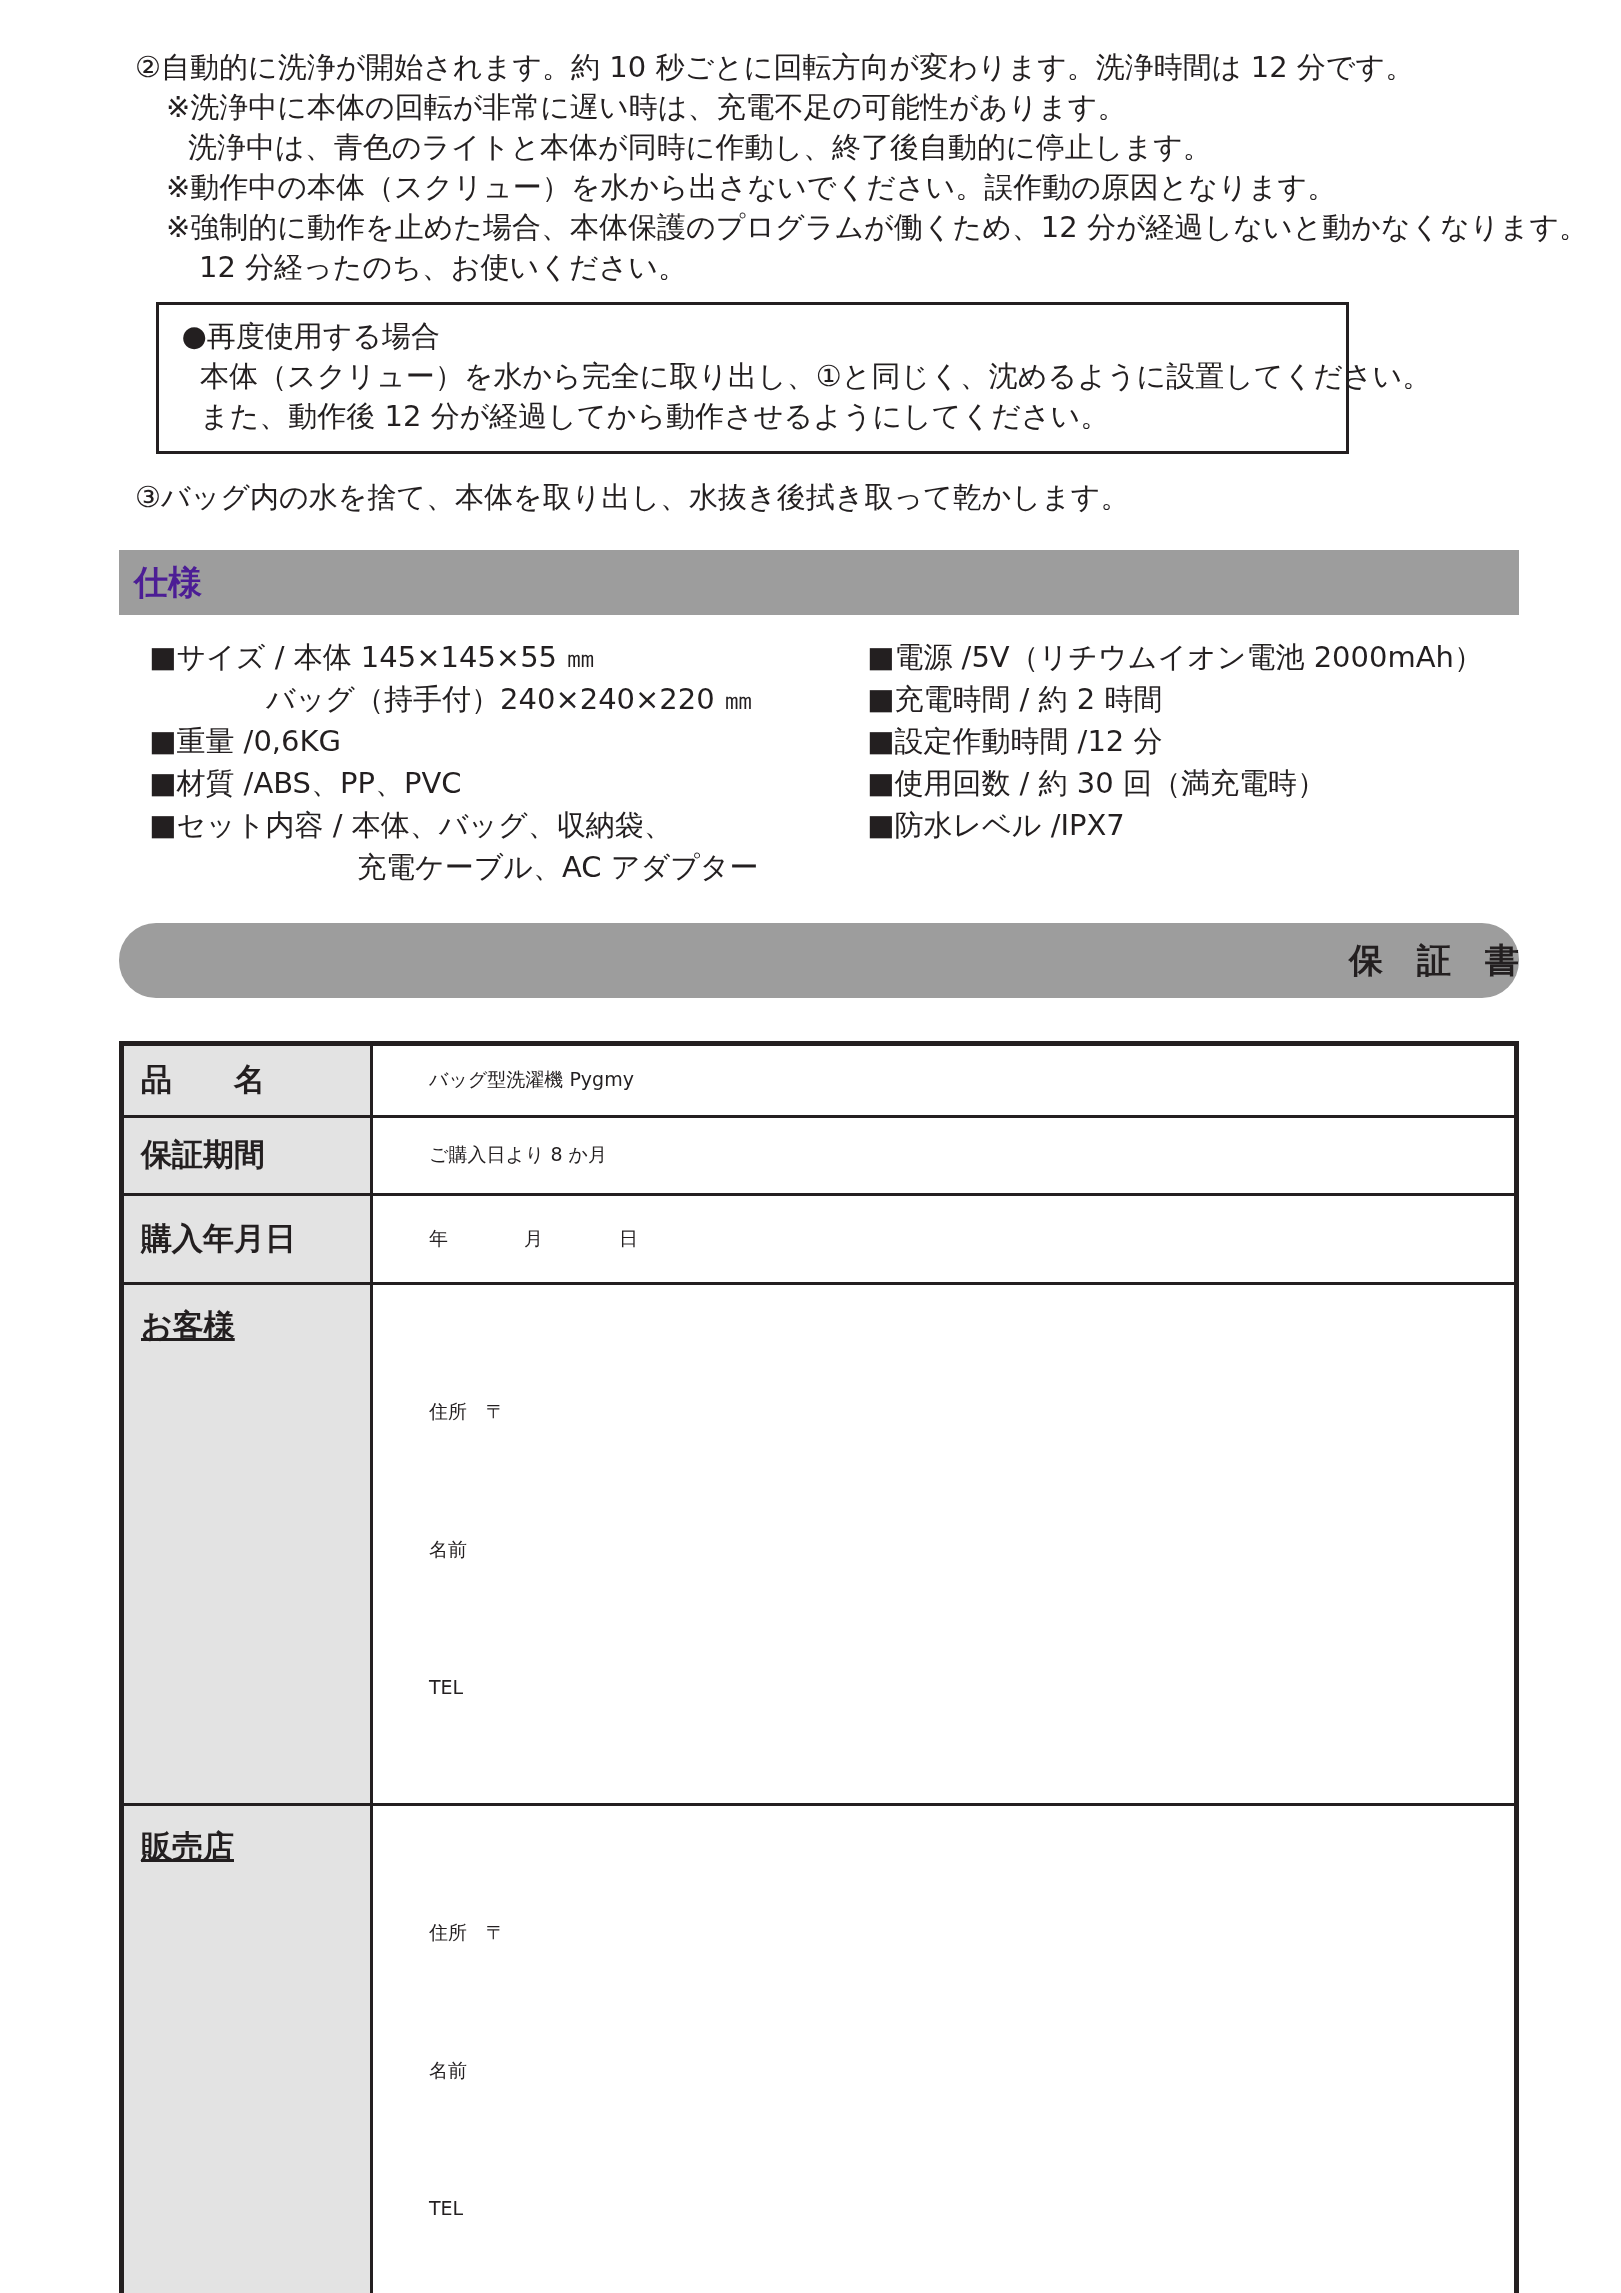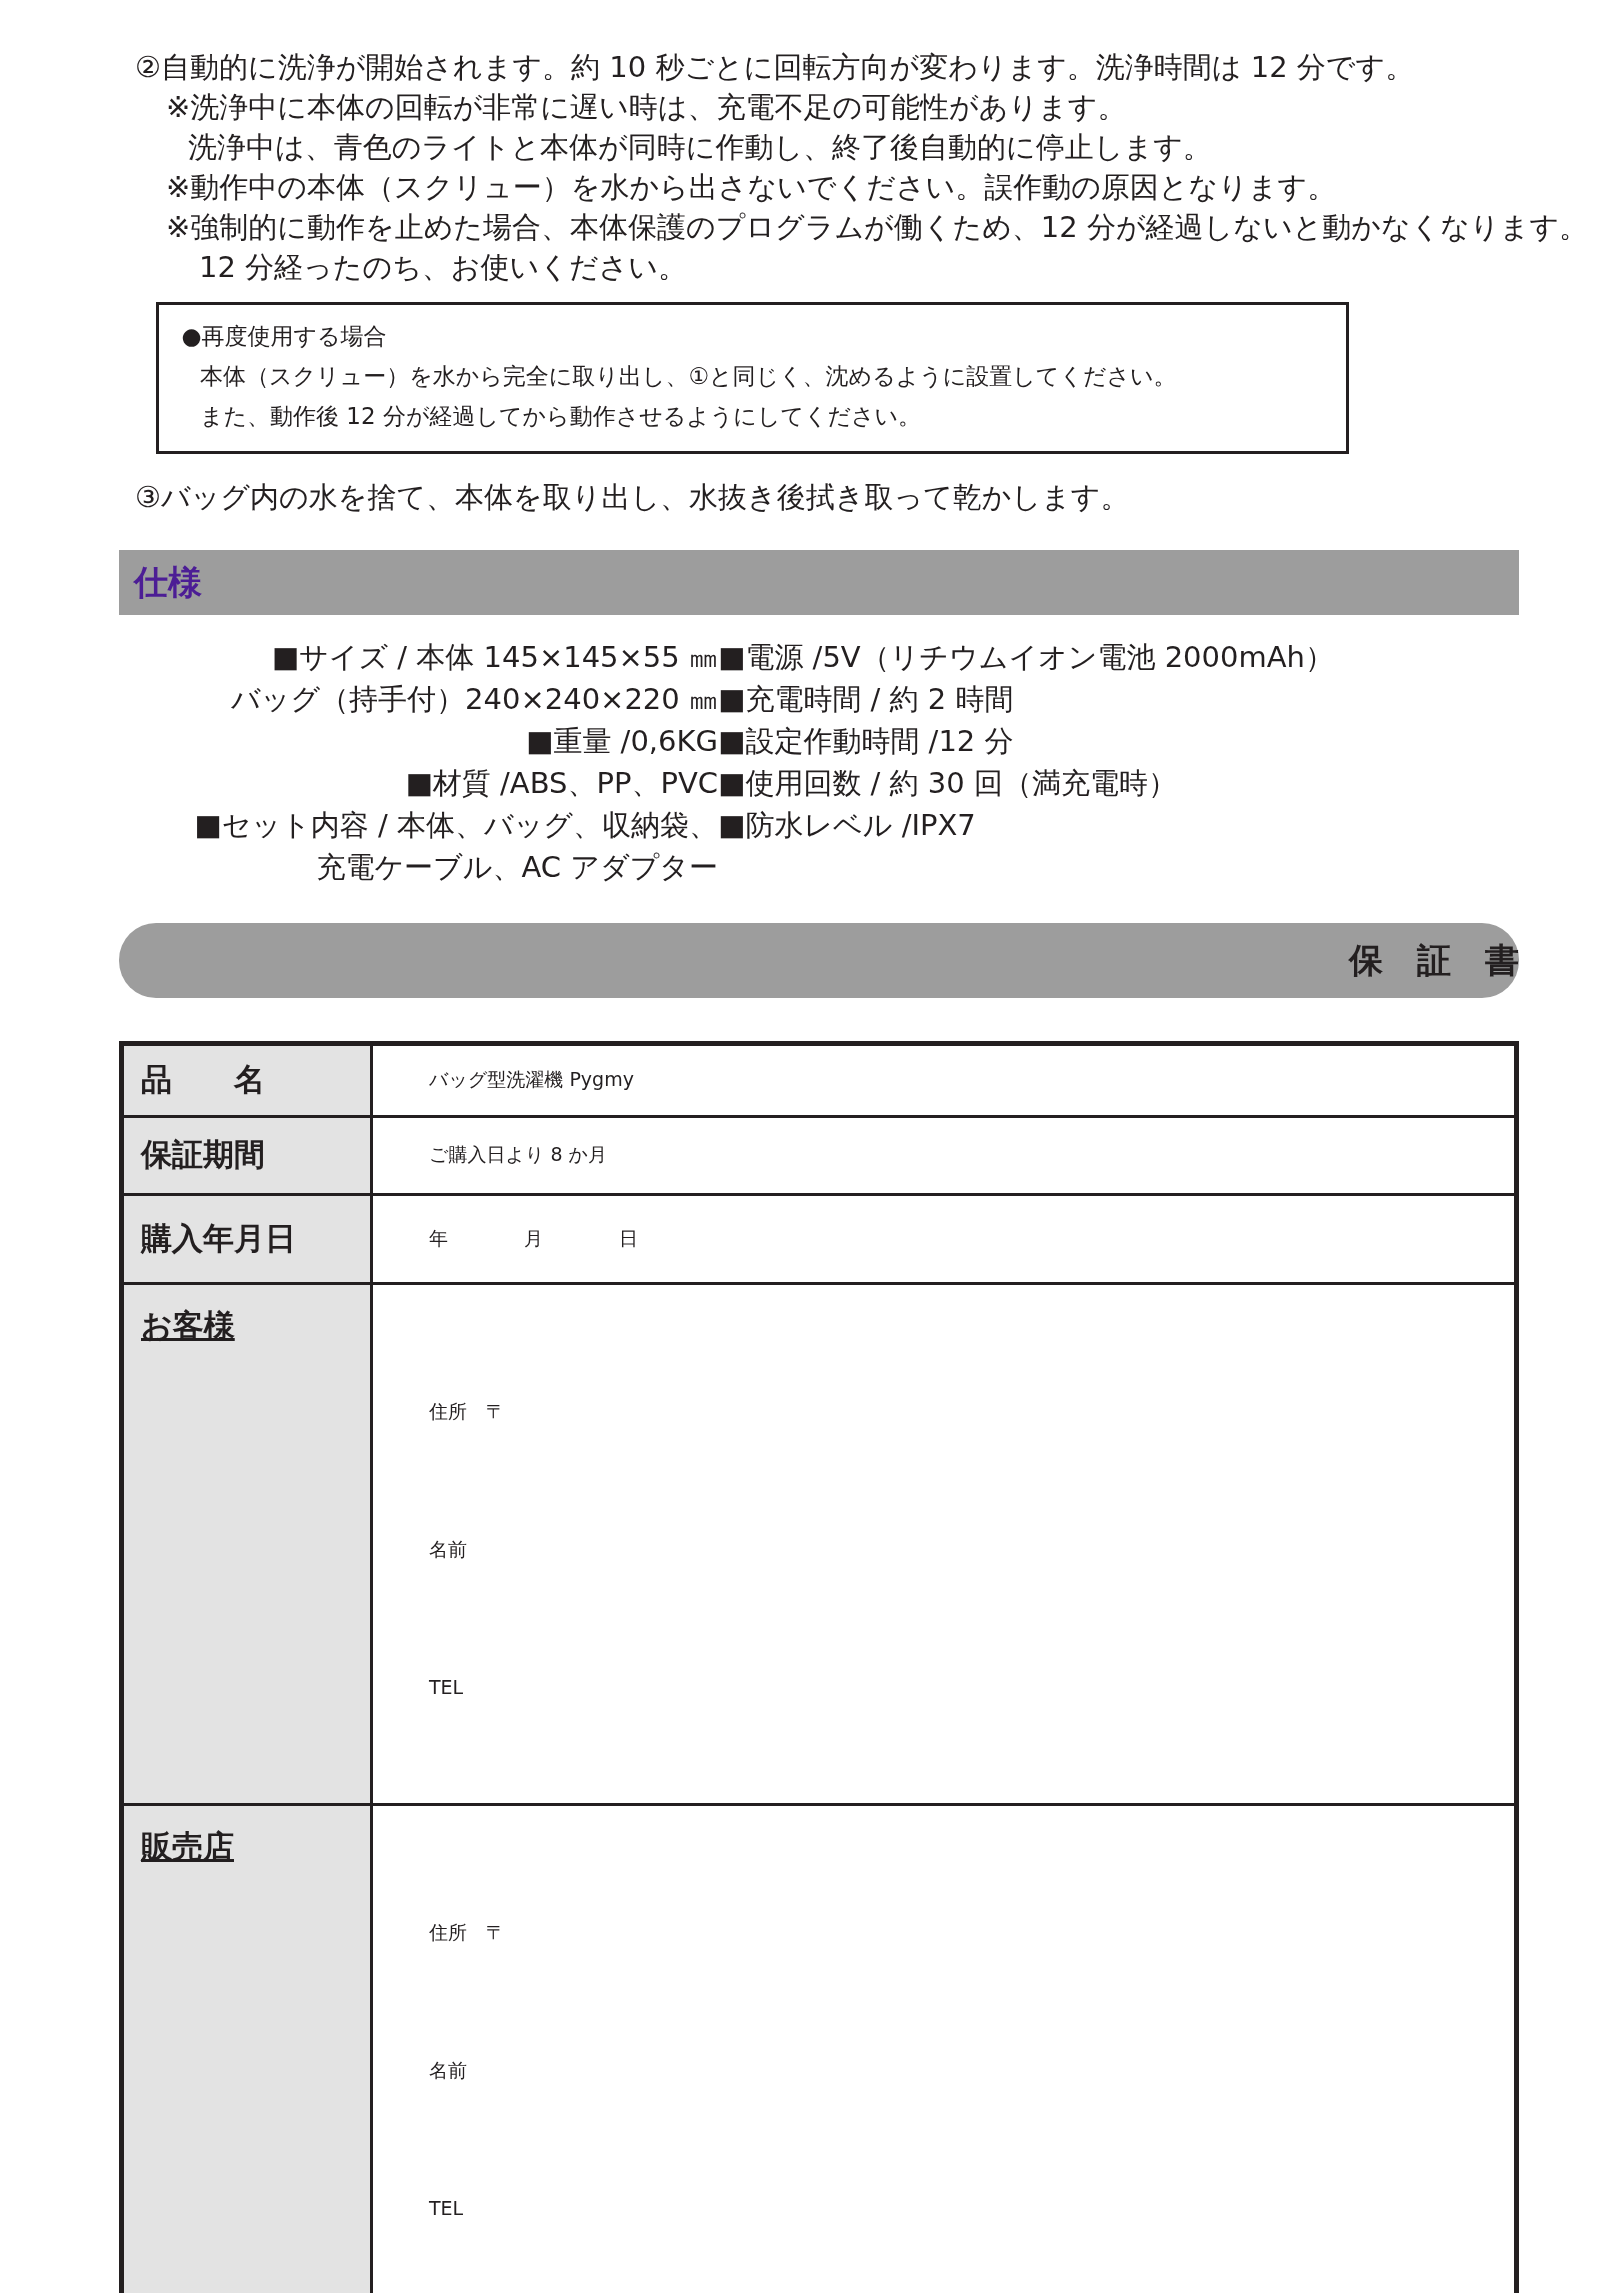--- a/index.html
+++ b/index.html
@@ -17,34 +17,34 @@
   .intro { padding:47px 56px 0 135px; font-size:29px; line-height:40px; }
   .ind1 { padding-left:31px; }
   .ind2 { padding-left:53px; }
   .ind3 { padding-left:64px; }
 
   
   .reuse-box {
     margin:15px 0 0 156px; width:1193px; box-sizing:border-box;
     border:3.7px solid #231f20;
     padding:11.2px 17px 15px 22.4px;
-    font-size:23px; line-height:40px;
+    font-size:29px; line-height:40px;
   }
   .bx-ind { padding-left:18.6px; }
 
   .step3 { margin:24px 0 0 135px; font-size:29px; }
 
   
   .spec-bar {
     margin:32px 0 0 119px; width:1400px; height:65px; box-sizing:border-box;
     background:#9d9d9d; color:#4c1d95;
     font-size:34px; font-weight:bold; line-height:65px; padding-left:15px;
   }
   .specs { display:flex; margin-top:20.5px; font-size:29px; line-height:42px; }
-  .specs-left  { width:718px;text-align:right; }
+  .specs-left  { margin-left:149px; width:718px; }
   .specs-right { width:653px; }
   .sp1 { padding-left:117px; }
   .sp2 { padding-left:208px; }
 
   
   .warranty-bar {
     margin:35px 0 0 119px; width:1400px; height:75px;
     background:#9d9d9d; border-radius:37px;
     text-align:right; line-height:75px;
     font-size:34px; font-weight:bold; color:#231f20;

